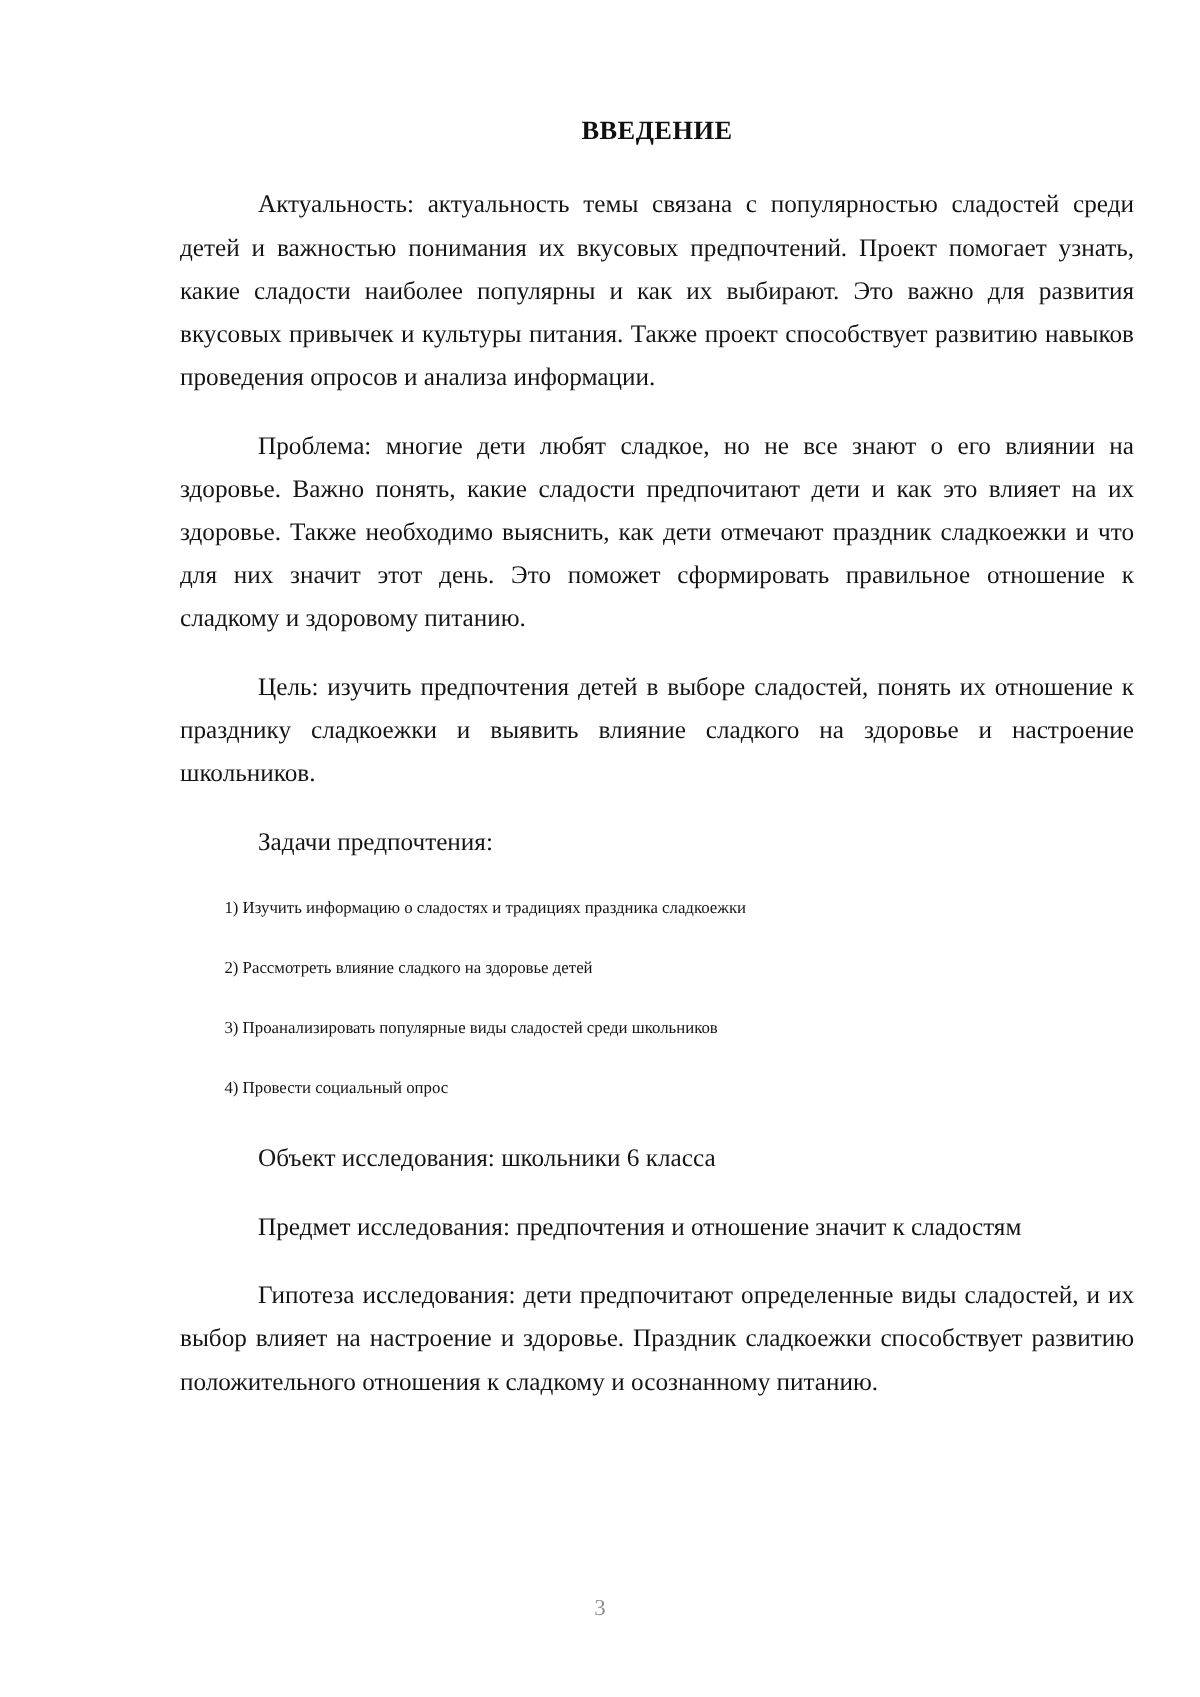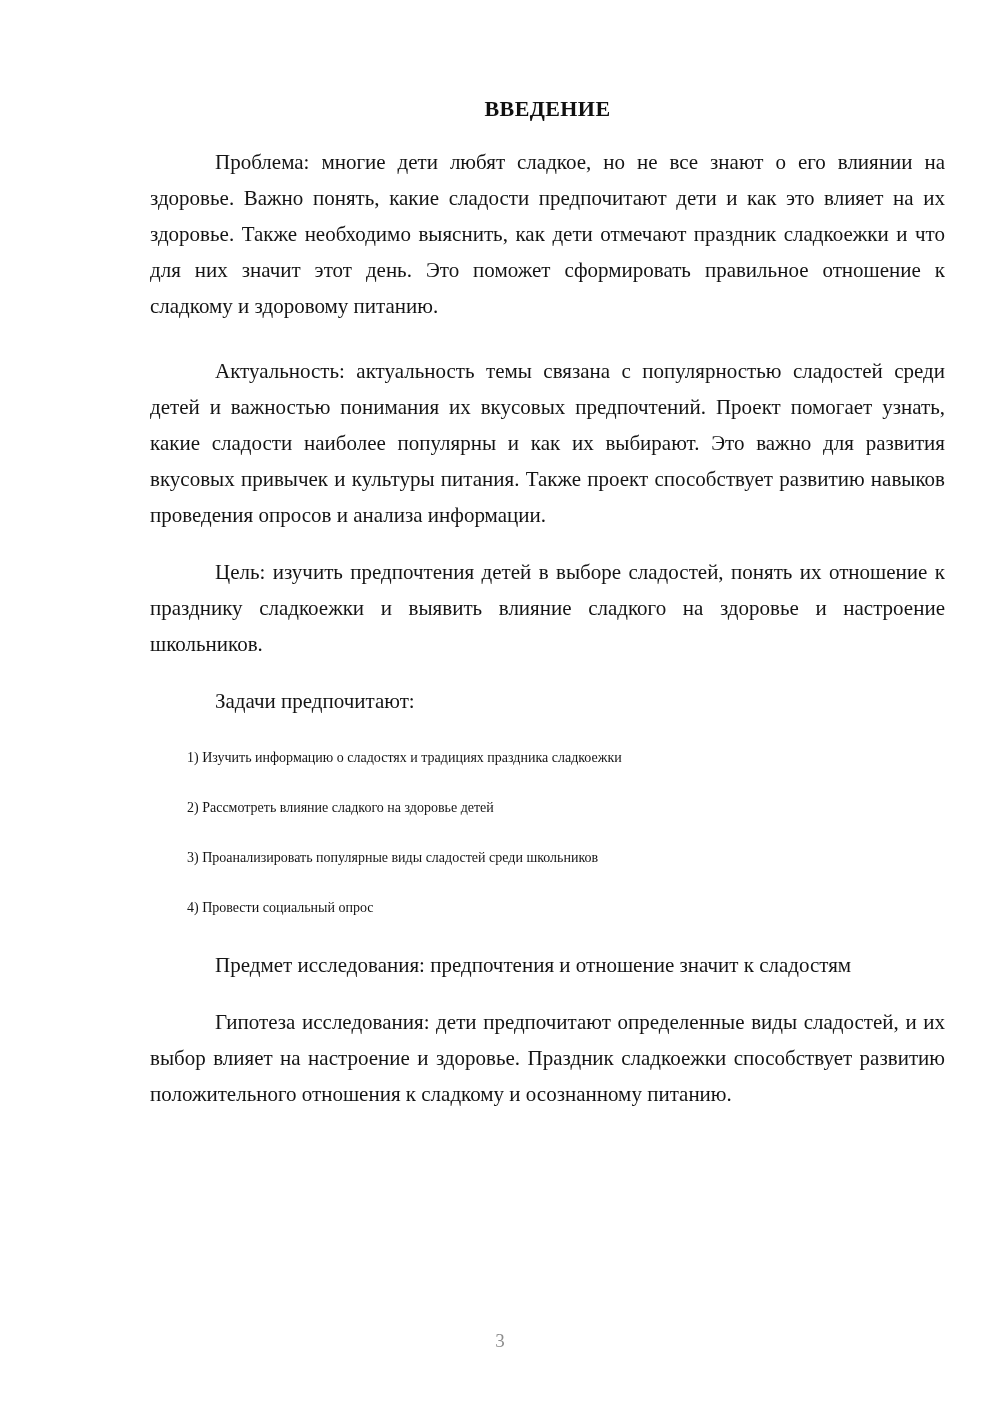--- a/index.html
+++ b/index.html
@@ -99,35 +99,36 @@
 </style>
 </head>
 <body>
 
 <div class="page">
 
   <div class="content">
 
     <h1 class="doc-heading">ВВЕДЕНИЕ</h1>
 
+    <p class="para first-para">Актуальность: актуальность темы связана с популярностью сладостей среди детей и важностью понимания их вкусовых предпочтений. Проект помогает узнать, какие сладости наиболее популярны и как их выбирают. Это важно для развития вкусовых привычек и культуры питания. Также проект способствует развитию навыков проведения опросов и анализа информации.</p>
+
     <p class="para gap">Проблема: многие дети любят сладкое, но не все знают о его влиянии на здоровье. Важно понять, какие сладости предпочитают дети и как это влияет на их здоровье. Также необходимо выяснить, как дети отмечают праздник сладкоежки и что для них значит этот день. Это поможет сформировать правильное отношение к сладкому и здоровому питанию.</p>
-
-    <p class="para first-para">Актуальность: актуальность темы связана с популярностью сладостей среди детей и важностью понимания их вкусовых предпочтений. Проект помогает узнать, какие сладости наиболее популярны и как их выбирают. Это важно для развития вкусовых привычек и культуры питания. Также проект способствует развитию навыков проведения опросов и анализа информации.</p>
 
     <p class="para gap">Цель: изучить предпочтения детей в выборе сладостей, понять их отношение к празднику сладкоежки и выявить влияние сладкого на здоровье и настроение школьников.</p>
 
-    <p class="para gap no-justify">Задачи предпочитают:</p>
+    <p class="para gap no-justify">Задачи предпочтения:</p>
 
     <div class="list-block">
       <p class="list-item first-item">1) Изучить информацию о сладостях и традициях праздника сладкоежки</p>
       <p class="list-item single">2) Рассмотреть влияние сладкого на здоровье детей</p>
       <p class="list-item single">3) Проанализировать популярные виды сладостей среди школьников</p>
       <p class="list-item single">4) Провести социальный опрос</p>
     </div>
 
+    <p class="para gap no-justify">Объект исследования: школьники 6 класса</p>
 
     <p class="para gap">Предмет исследования: предпочтения и отношение значит к сладостям</p>
 
     <p class="para gap">Гипотеза исследования: дети предпочитают определенные виды сладостей, и их выбор влияет на настроение и здоровье. Праздник сладкоежки способствует развитию положительного отношения к сладкому и осознанному питанию.</p>
 
   </div>
 
   <div class="page-number">3</div>
 
 </div>

